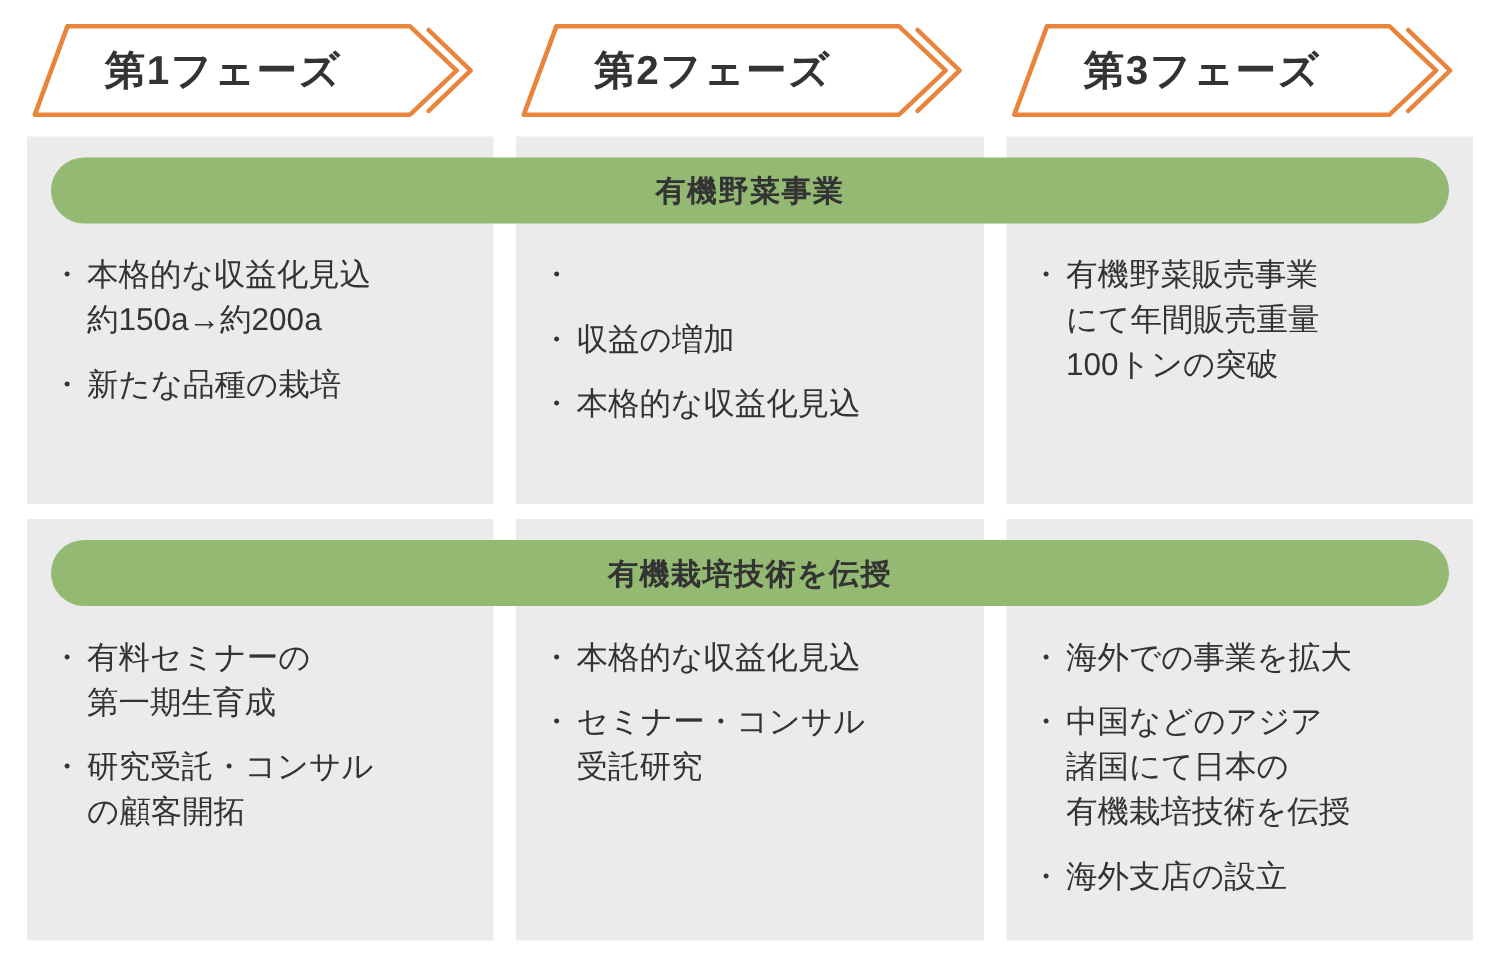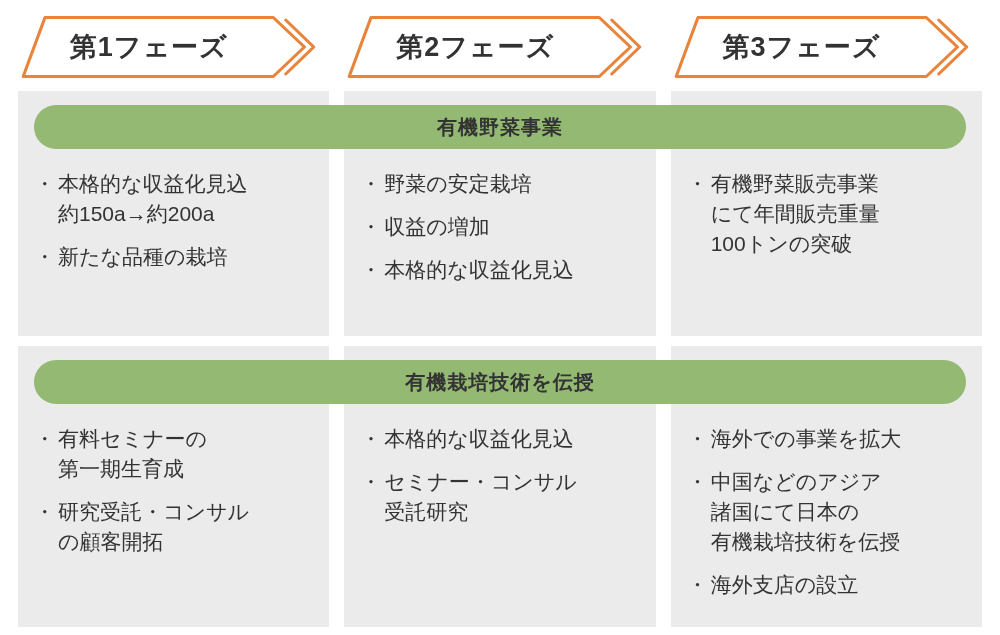--- a/index.html
+++ b/index.html
@@ -151,21 +151,20 @@
 約150a→約200a</span>
           </div>
           <div class="item">
             <span class="bullet">・</span>
             <span class="item-text">新たな品種の栽培</span>
           </div>
         </div>
       <div class="col">
           <div class="item">
             <span class="bullet">・</span>
-            <span class="item-text">野菜の安定栽培</span>
           </div>
           <div class="item">
             <span class="bullet">・</span>
             <span class="item-text">収益の増加</span>
           </div>
           <div class="item">
             <span class="bullet">・</span>
             <span class="item-text">本格的な収益化見込</span>
           </div>
         </div>

